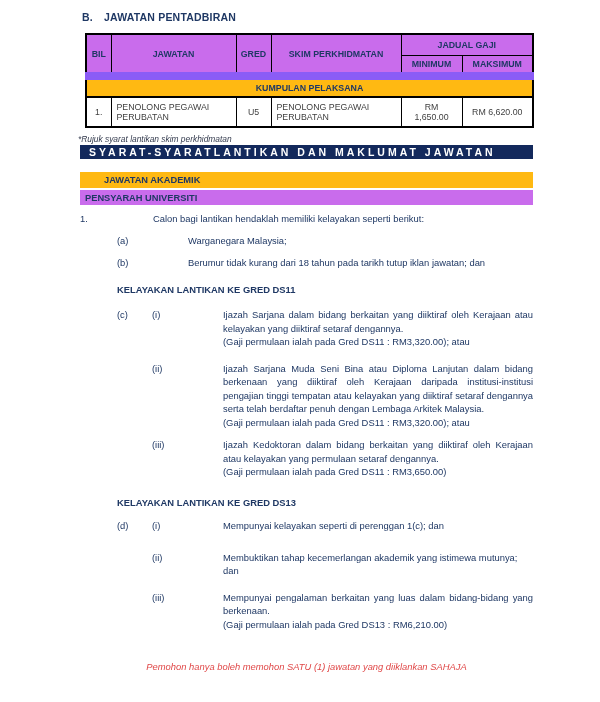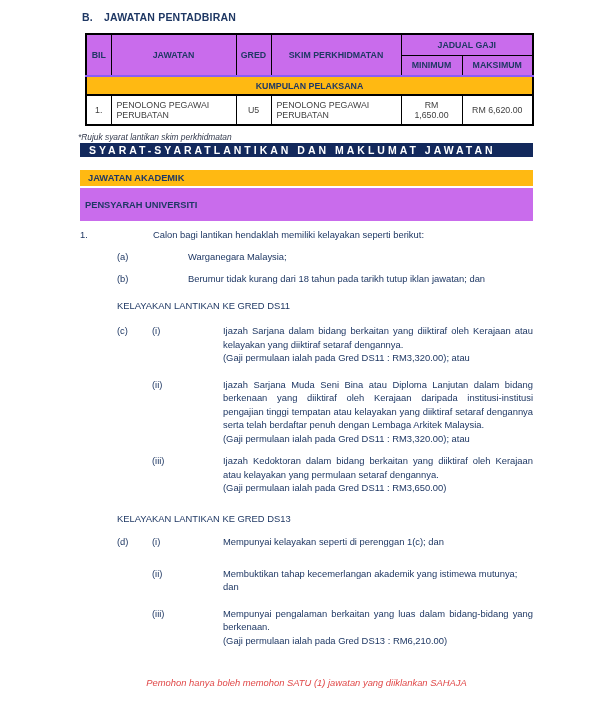--- a/index.html
+++ b/index.html
@@ -19,51 +19,51 @@
   table.salary { border-collapse:collapse; margin:10px 0 0 5px; width:447px; table-layout:fixed;
     border:2px solid #000; font-size:8.8px; }
   table.salary th, table.salary td { border:1px solid #000; vertical-align:middle; }
   table.salary th {
     background:var(--purple,#c96cec); color:var(--text,#1f3864);
     font-weight:bold; text-align:center; padding:3px 2px; height:21px;
   }
   tr.group-row td {
     background:var(--amber,#ffb912); color:var(--text,#1f3864);
     font-weight:bold; text-align:center; padding:3px 2px; height:19px;
-    border-top:2px solid #8b5cf6; border-bottom:2px solid #000;
+    border-top:8px solid #8b5cf6; border-bottom:2px solid #000;
   }
   tr.data-row td { color:#3f3f3f; padding:3px 5px; height:30px; text-align:center; }
   tr.data-row td.cell-left { text-align:left; }
   
   .footnote { font-size:8.4px; font-style:italic; color:#333a4d; margin-top:6px; margin-left:-2px; }
   
   .banner-navy {
     margin-top:1px; height:14px; background:var(--navy,#13295c);
     color:#ffffff; font-size:10.5px; font-weight:bold; letter-spacing:3px;
     display:flex; align-items:center; padding-left:9px; width:453px;
   }
   .banner-amber {
     margin-top:13px; height:16px; background:var(--amber,#ffb912);
     color:var(--text,#1f3864); font-size:9.3px; font-weight:bold;
-    display:flex; align-items:center; padding-left:8px; width:453px;
+    display:flex; align-items:center; padding-left:24px; width:453px;
   }
   .banner-purple {
-    margin-top:2px; height:33px; background:var(--purple,#c96cec);
+    margin-top:2px; height:15px; background:var(--purple,#c96cec);
     color:var(--text,#1f3864); font-size:9.3px; font-weight:bold;
     display:flex; align-items:center; padding-left:5px; width:453px;
   }
   
   .req { font-size:9.4px; line-height:13.5px; color:var(--text,#1f3864); width:453px; }
   .row { display:flex; }
   .c0 { width:37px; flex:none; }
   .c1 { width:35px; flex:none; }
   .txt { flex:1 1 auto; min-width:0;margin-left:36px; }
   .just { text-align:justify; }
   .indent1 { margin-left:37px; }
-  .sub-heading { font-weight:normal; margin-left:37px; }
+  .sub-heading { font-weight:bold; margin-left:37px; }
   .mt-intro { margin-top:7px; }
   .mt-a { margin-top:8px; }
   .mt-b { margin-top:9px; }
   .mt-h11 { margin-top:13px; }
   .mt-ci { margin-top:12px; }
   .mt-cii { margin-top:13px; }
   .mt-ciii { margin-top:9px; }
   .mt-h13 { margin-top:17px; }
   .mt-di { margin-top:10px; }
   .mt-dii { margin-top:18px; }

